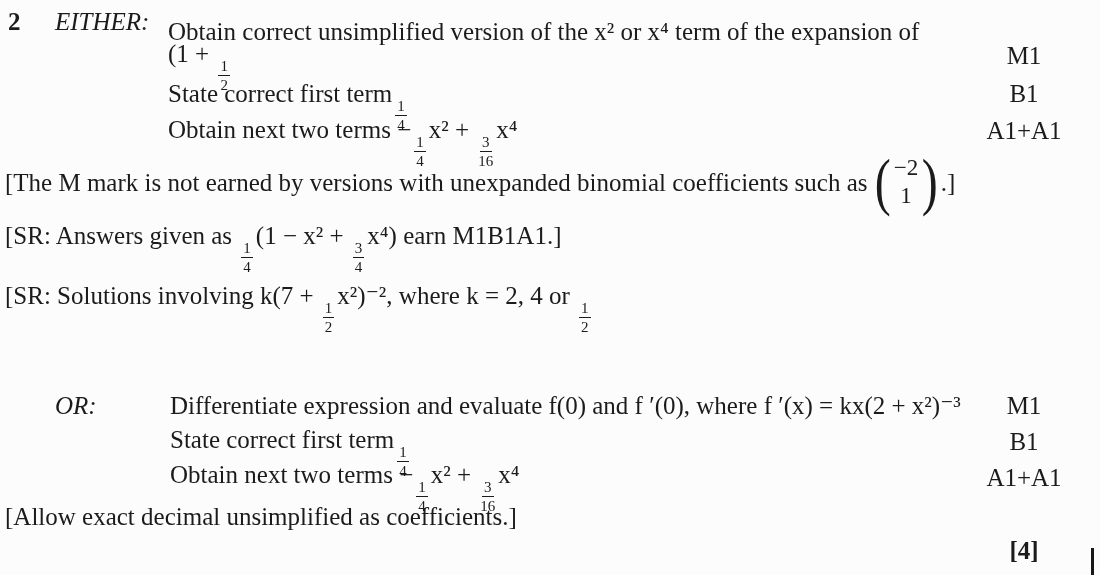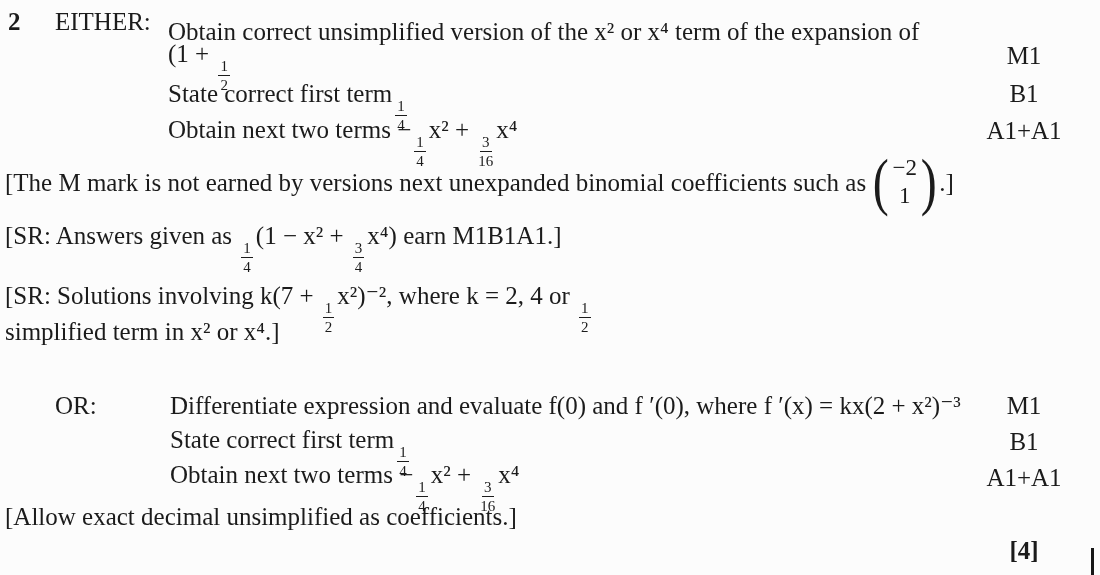--- a/index.html
+++ b/index.html
@@ -6,21 +6,21 @@
   .page {
     position:relative;
     width:1100px; height:575px;
     background:#fcfcfc;
     color:#1b1b1b;
     font-family:"Liberation Serif","DejaVu Serif",serif;
     font-size:25px;
     overflow:hidden;
   }
   .abs { position:absolute; white-space:nowrap; line-height:1.25; }
-  .italic { }
+  .italic { font-style:italic; }
   .bold { font-weight:bold; }
   .marks {
     position:absolute;
     left:968px; width:112px;
     text-align:center;
     white-space:nowrap;
   }
   .frac {
     display:inline-flex; flex-direction:column; align-items:center;
     vertical-align:-9px;
@@ -72,21 +72,21 @@
         <span class="fnum">1</span>
         <span class="fden">4</span>
       </span><span>x² + </span><span class="frac">
         <span class="fnum">3</span>
         <span class="fden">16</span>
       </span><span>x⁴</span>
   </div>
   <div class="marks" style="top:117px;">A1+A1</div>
 
   <div class="abs note-flex" style="left:5px; top:152px;">
-    <span>[The M mark is not earned by versions next unexpanded binomial coefficients such as</span>
+    <span>[The M mark is not earned by versions with unexpanded binomial coefficients such as</span>
     <span class="binom">
       <span class="bigparen">(</span>
       <span class="bcol">
         <span>−2</span>
         <span>1</span>
       </span>
       <span class="bigparen">)</span>
     </span>
     <span>.]</span>
   </div>
@@ -103,21 +103,20 @@
 
   <div class="abs" style="left:5px; top:280px;">
     <span>[SR: Solutions involving k(7 + </span><span class="frac">
         <span class="fnum">1</span>
         <span class="fden">2</span>
       </span><span>x²)⁻², where k = 2, 4 or </span><span class="frac">
         <span class="fnum">1</span>
         <span class="fden">2</span>
       </span>
   </div>
-  <div class="abs" style="left:5px; top:316px;">simplified term in x² or x⁴.]</div>
 
   <div class="abs italic" style="left:55px; top:390px;">OR:</div>
   <div class="abs" style="left:170px; top:390px;">Differentiate expression and evaluate f(0) and f ′(0), where f ′(x) = kx(2 + x²)⁻³</div>
   <div class="marks" style="top:392px;">M1</div>
 
   <div class="abs" style="left:170px; top:424px;">
     <span>State correct first term</span><span class="frac">
         <span class="fnum">1</span>
         <span class="fden">4</span>
       </span>

